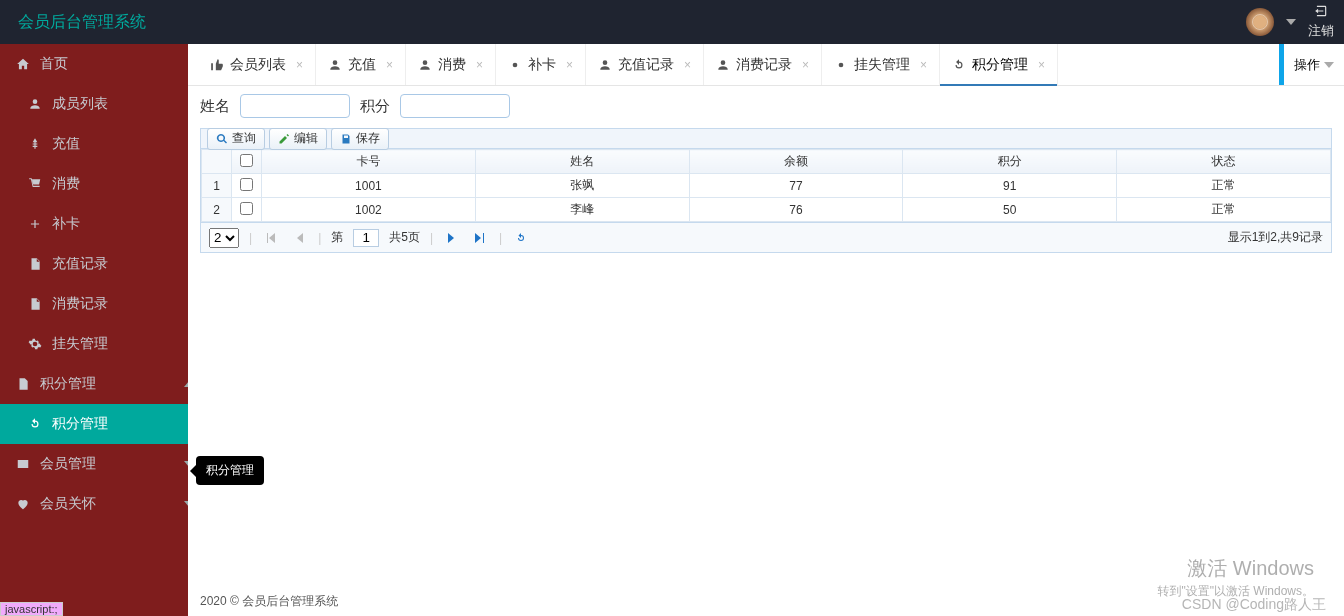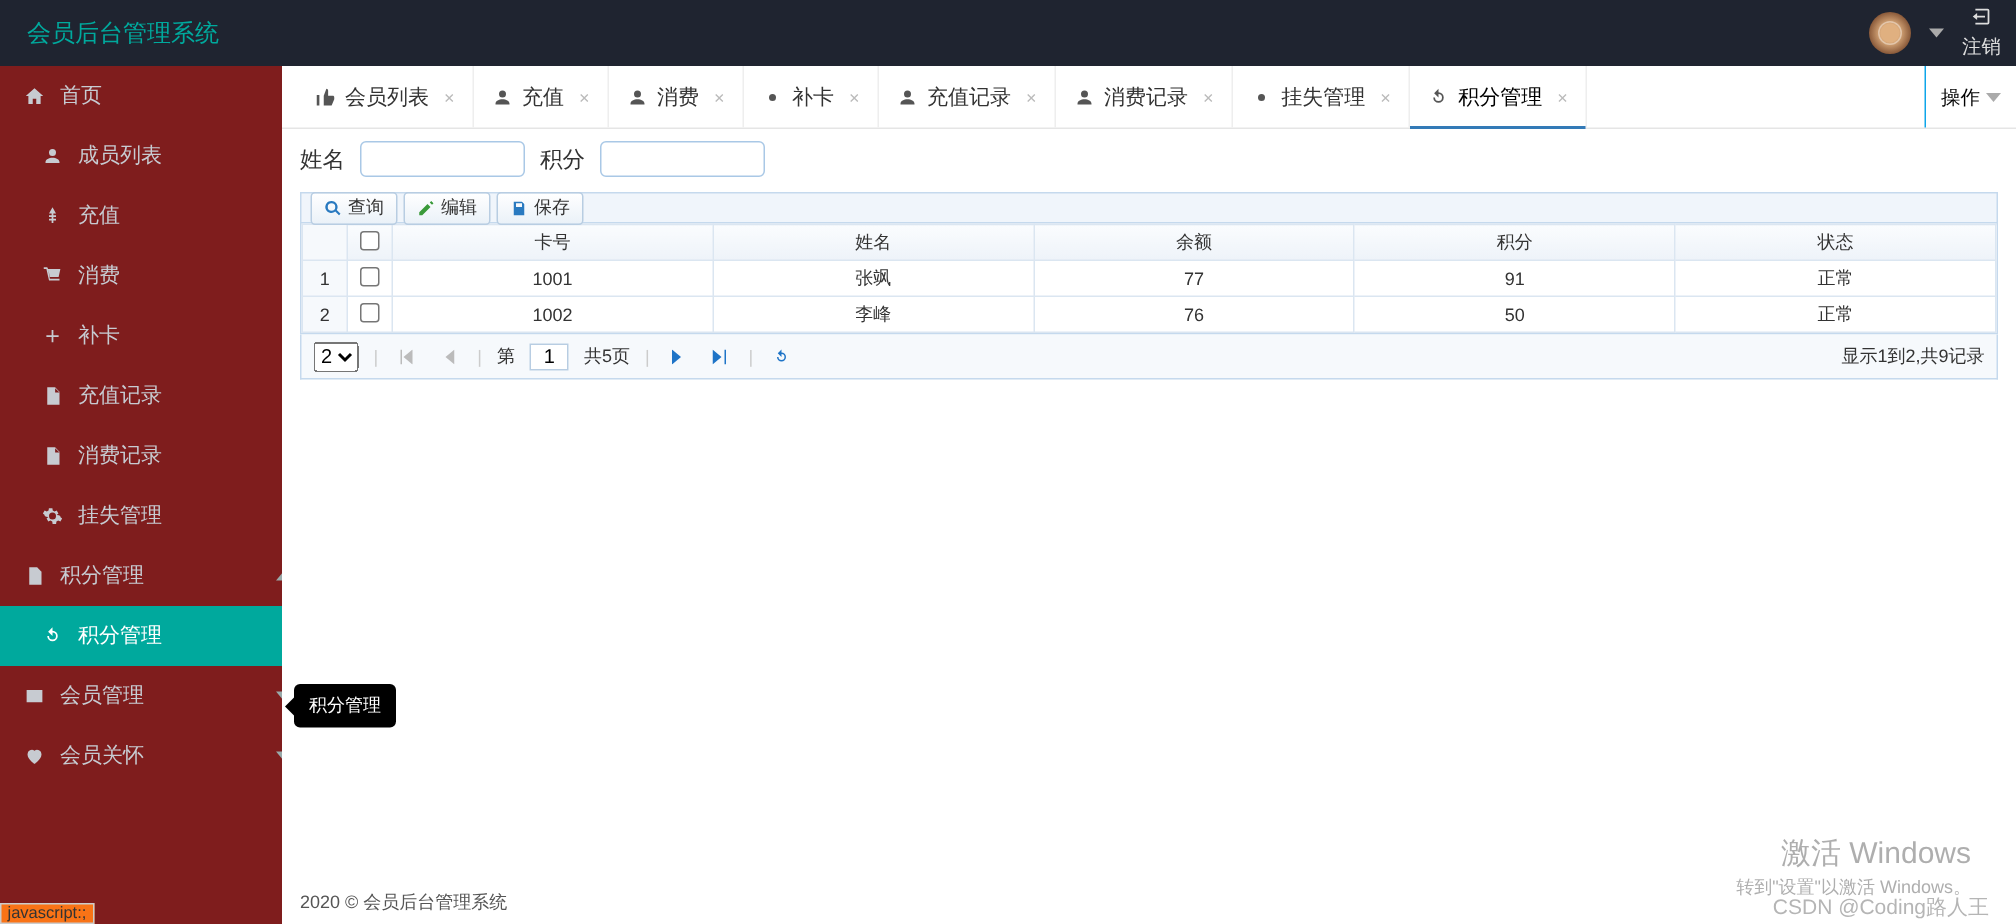--- a/index.html
+++ b/index.html
@@ -23,21 +23,21 @@
 .chev-dn{width:0;height:0;border-left:5px solid transparent;border-right:5px solid transparent;border-top:6px solid #9aa;display:inline-block}
 .side-ico{width:14px;height:14px;fill:currentColor;flex-shrink:0}
 
 .main { position:absolute; left:188px; top:44px; right:0; bottom:0; background:#f1f1f1; display:flex; flex-direction:column; }
 .tabbar { height:42px; background:#fff; border-bottom:1px solid #e5e5e5; display:flex; align-items:stretch; padding-left:10px; position:relative;}
 .tab { display:flex; align-items:center; gap:6px; padding:0 12px; border-right:1px solid #eee; cursor:pointer; font-size:14px; color:#333; position:relative;}
 .tab .close{color:#bbb;font-size:12px;margin-left:4px}
 .tab.active{color:#000}
 .tab.active::after{content:"";position:absolute;left:0;right:0;bottom:-1px;height:2px;background:#337ab7;}
 .tab-ico{width:14px;height:14px;fill:#555}
-.ops{margin-left:auto;border-left:1px solid #0ea5e9;display:flex;align-items:center;padding:0 10px;gap:4px;cursor:pointer}
+.ops{margin-left:auto;border-left:5px solid #0ea5e9;display:flex;align-items:center;padding:0 10px;gap:4px;cursor:pointer}
 
 .content{flex:1;background:#fff;padding:8px 12px 0 12px;position:relative;overflow:hidden}
 .filters{display:flex;align-items:center;gap:10px;margin-bottom:10px;font-size:15px;color:#333}
 .filters input{width:110px;height:24px;border:1px solid #a9c8e6;border-radius:4px;padding:0 6px}
 
 .toolbar{border:1px solid #c5d9ed;background:#f0f5fb;height:20px;display:flex;align-items:center;padding:0 6px;gap:4px;border-bottom:none}
 .tbtn{display:flex;align-items:center;gap:4px;border:1px solid #b8cde2;background:linear-gradient(#fff,#eaf1f8);height:22px;padding:0 8px;border-radius:3px;cursor:pointer;font-size:12px;color:#333}
 .tbtn svg{width:12px;height:12px}
 
 .grid{border:1px solid #c5d9ed}
@@ -57,21 +57,21 @@
 .arrow-blue{fill:#1e74c7}
 .arrow-gray{fill:#bbb}
 
 .tooltip { position:absolute; left:196px; top:456px; background:#000; color:#fff; padding:6px 10px; border-radius:4px; font-size:12px; }
 .tooltip::before{content:"";position:absolute;left:-6px;top:50%;transform:translateY(-50%);border-top:6px solid transparent;border-bottom:6px solid transparent;border-right:6px solid #000}
 
 .footer{position:absolute;left:12px;bottom:6px;color:#555;font-size:12px}
 .watermark1{position:absolute;right:30px;bottom:34px;color:rgba(120,120,120,.6);font-size:20px}
 .watermark2{position:absolute;right:30px;bottom:16px;color:rgba(120,120,120,.6);font-size:12px}
 .csdn{position:absolute;right:18px;bottom:2px;color:rgba(120,120,120,.55);font-size:14px}
-.statusbar{position:absolute;left:0;bottom:0;background:#f97316;border:1px solid #ccc;padding:0 4px;font-size:11px;color:#333}
+.statusbar{position:absolute;left:0;bottom:0;background:#f0abfc;border:1px solid #ccc;padding:0 4px;font-size:11px;color:#333}
 </style>
 </head>
 <body>
 
 <div class="topbar">
   <div class="brand">会员后台管理系统</div>
   <div class="topbar-right">
     <div class="avatar"></div>
     <span class="caret-d"></span>
     <div class="logout">

